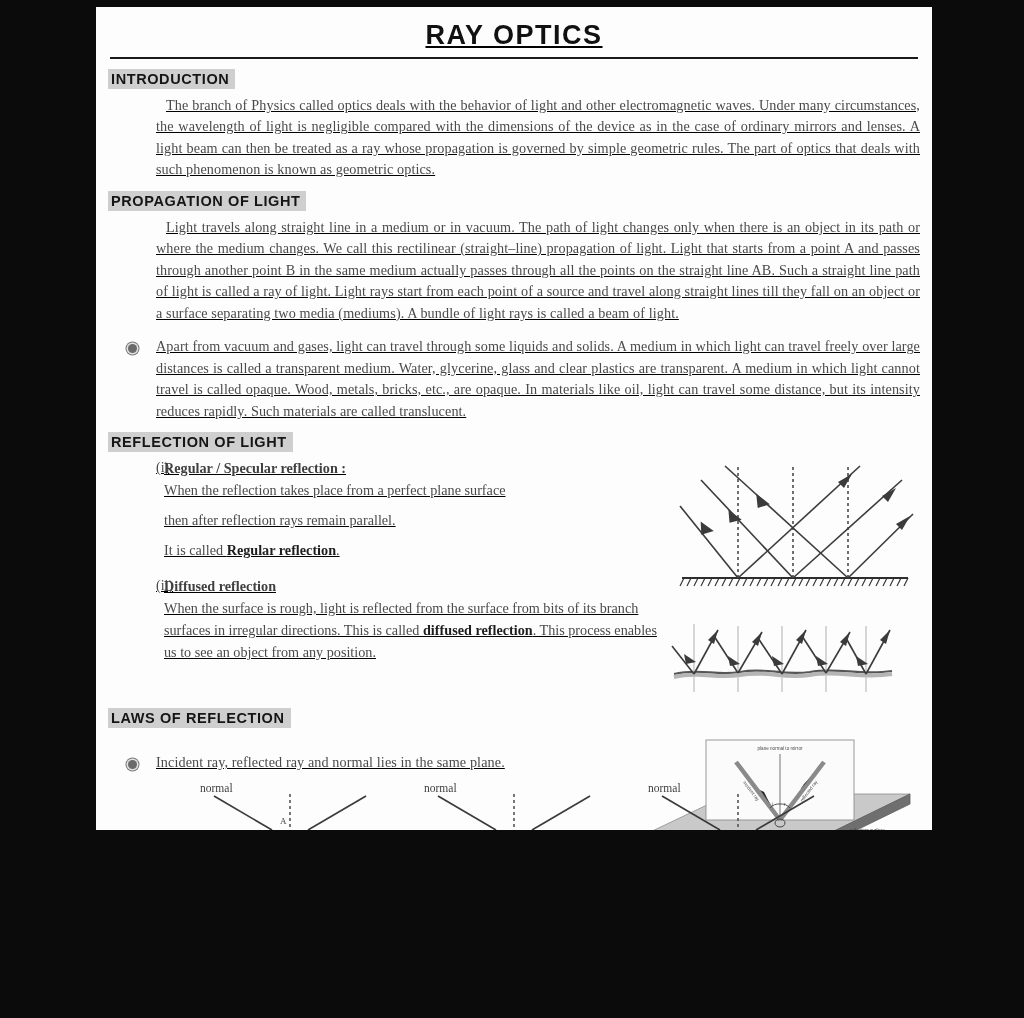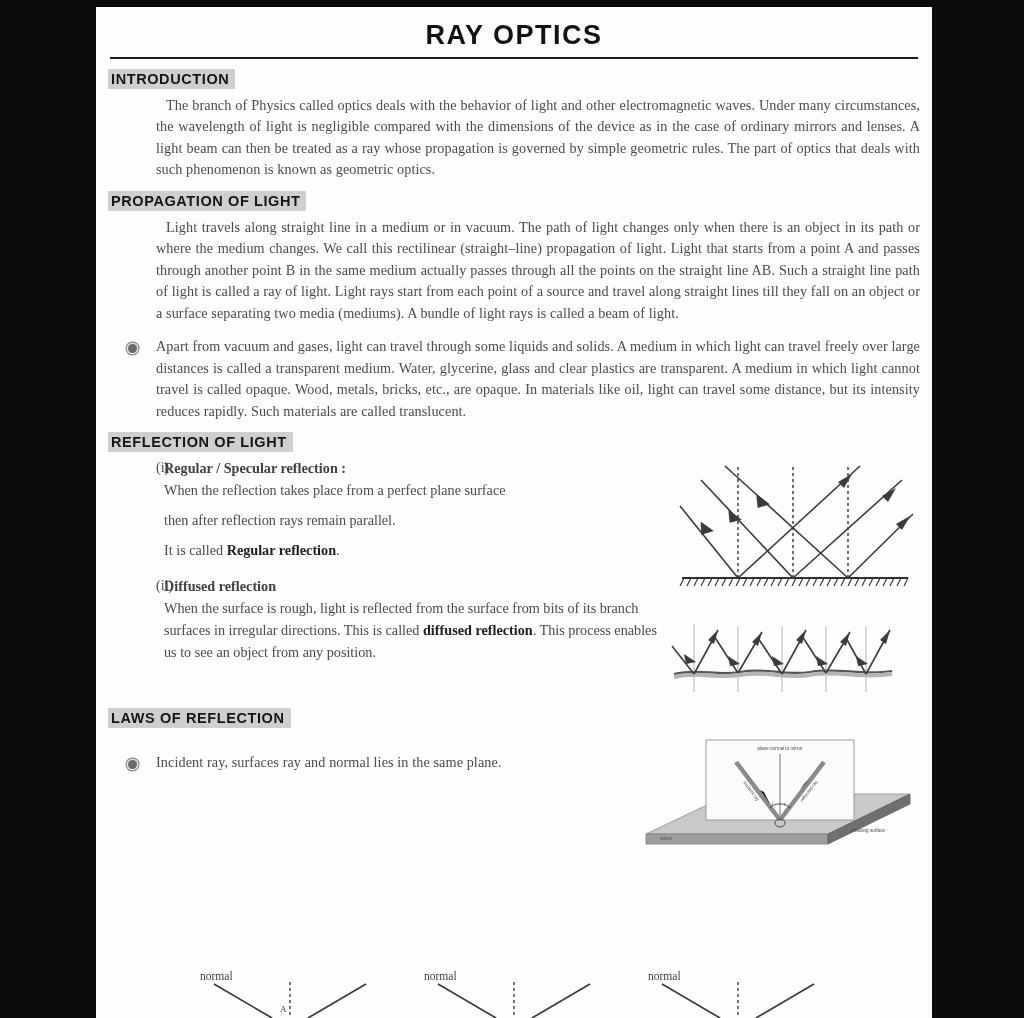--- a/index.html
+++ b/index.html
@@ -6,25 +6,26 @@
   body{
     width:1024px;height:1018px;
     background:#0a0a0a;
     font-family:"Liberation Serif", serif;
     overflow:hidden;
   }
   .screen{position:relative;width:1024px;height:1018px;background:#0b0b0b;}
 
   
   .page{
-    position:absolute;left:96px;top:7px;width:836px;height:1011px;
+    position:absolute;left:96px;top:7px;width:836px;height:823px;
     background:#fdfdfd;
     box-sizing:border-box;
     padding:0 12px;
     overflow:hidden;
+    text-decoration:underline;
   }
 
   .title{
     text-align:center;
     font-family:"Liberation Sans", sans-serif;
     font-weight:bold;
     font-size:27px;
     letter-spacing:1.5px;
     color:#111;
     margin:14px 0 4px 0;
@@ -283,21 +284,21 @@
       </div>
     </div>
 
     
     <div class="sec-head" style="margin-top:14px;">LAWS OF REFLECTION</div>
 
     <div class="cols">
       <div class="col-text laws-bullets">
         <div class="bullet-row">
           <div class="bullet"><span class="bullet-glyph"></span></div>
-          <p class="para" style="text-align:left;">Incident ray, surfaces ray and normal lies  in the same plane.</p>
+          <p class="para" style="text-align:left;">Incident ray, reflected ray and normal lies  in the same plane.</p>
         </div>
       </div>
 
       <div class="col-fig">
 
         <svg width="282" height="124" viewBox="0 0 282 124" style="margin-top:4px;">
 
           <polygon points="8,100 92,60 272,60 190,100" fill="#c9c9c9" stroke="#8d8d8d" stroke-width="0.8"></polygon>
 
           <polygon points="8,100 190,100 190,110 8,110" fill="#9d9d9d" stroke="#7a7a7a" stroke-width="0.8"></polygon>

